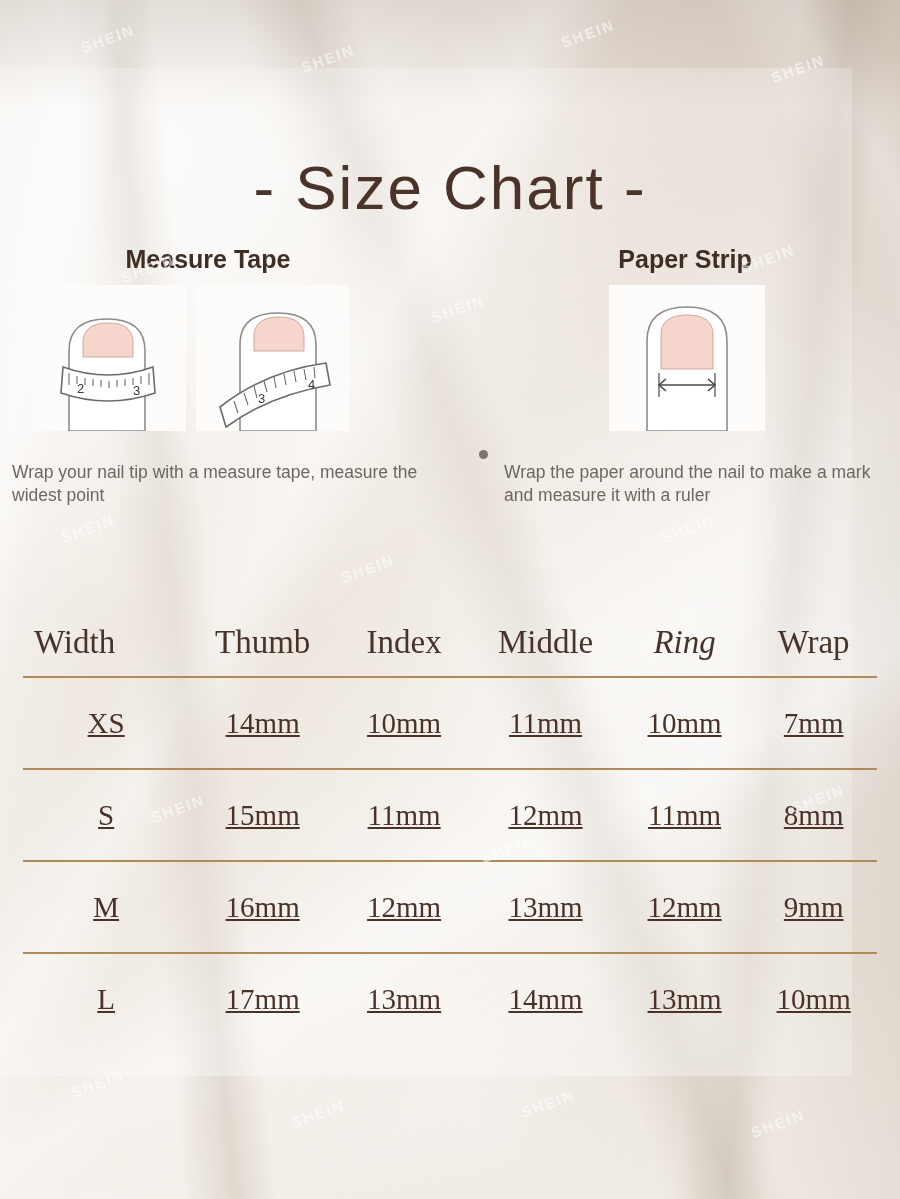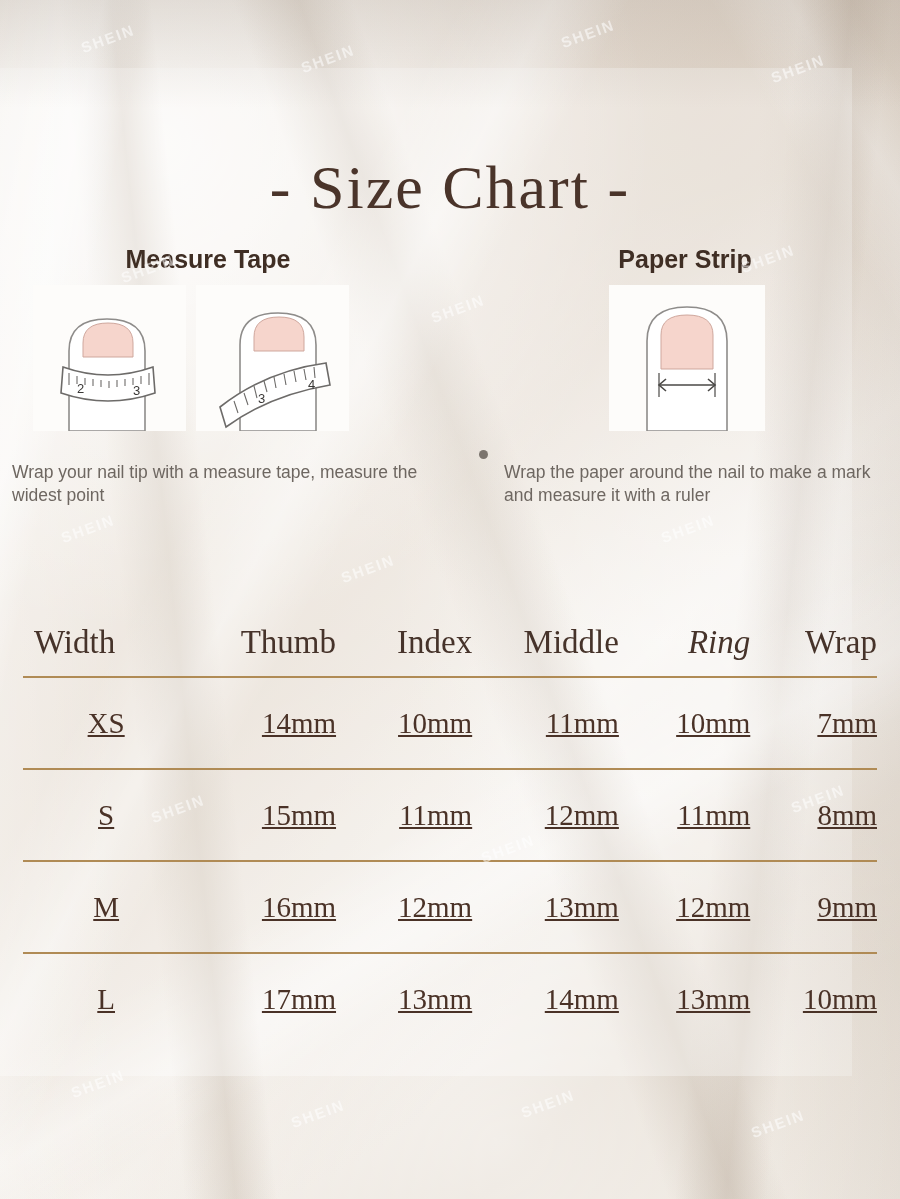--- a/index.html
+++ b/index.html
@@ -69,21 +69,21 @@
   .content {
     position: relative;
     z-index: 3;
   }
 
   
   .title {
     text-align: center;
     margin: 0;
     padding-top: 152px;
-    font-family: Liberation Serif, serif;
+    font-family: Liberation Sans, sans-serif;
     font-size: 62px;
     font-weight: 400;
     letter-spacing: 2px;
     color: #4a342a;
   }
 
   
   .methods {
     position: relative;
     margin-top: 22px;
@@ -170,21 +170,21 @@
   table.size-table {
     border-collapse: collapse;
     width: 854px;
     margin-left: 23px;
     font-family: "Liberation Serif", serif;
     color: #4a342a;
   }
   table.size-table th,
   table.size-table td {
     font-weight: 400;
-    text-align: right;
+    text-align: center;
     padding: 0;
   }
   table.size-table thead th {
     font-size: 33px;
     height: 68px;
     vertical-align: middle;
     color: #46332a;
   }
   table.size-table thead th:first-child {
     text-align: left;

